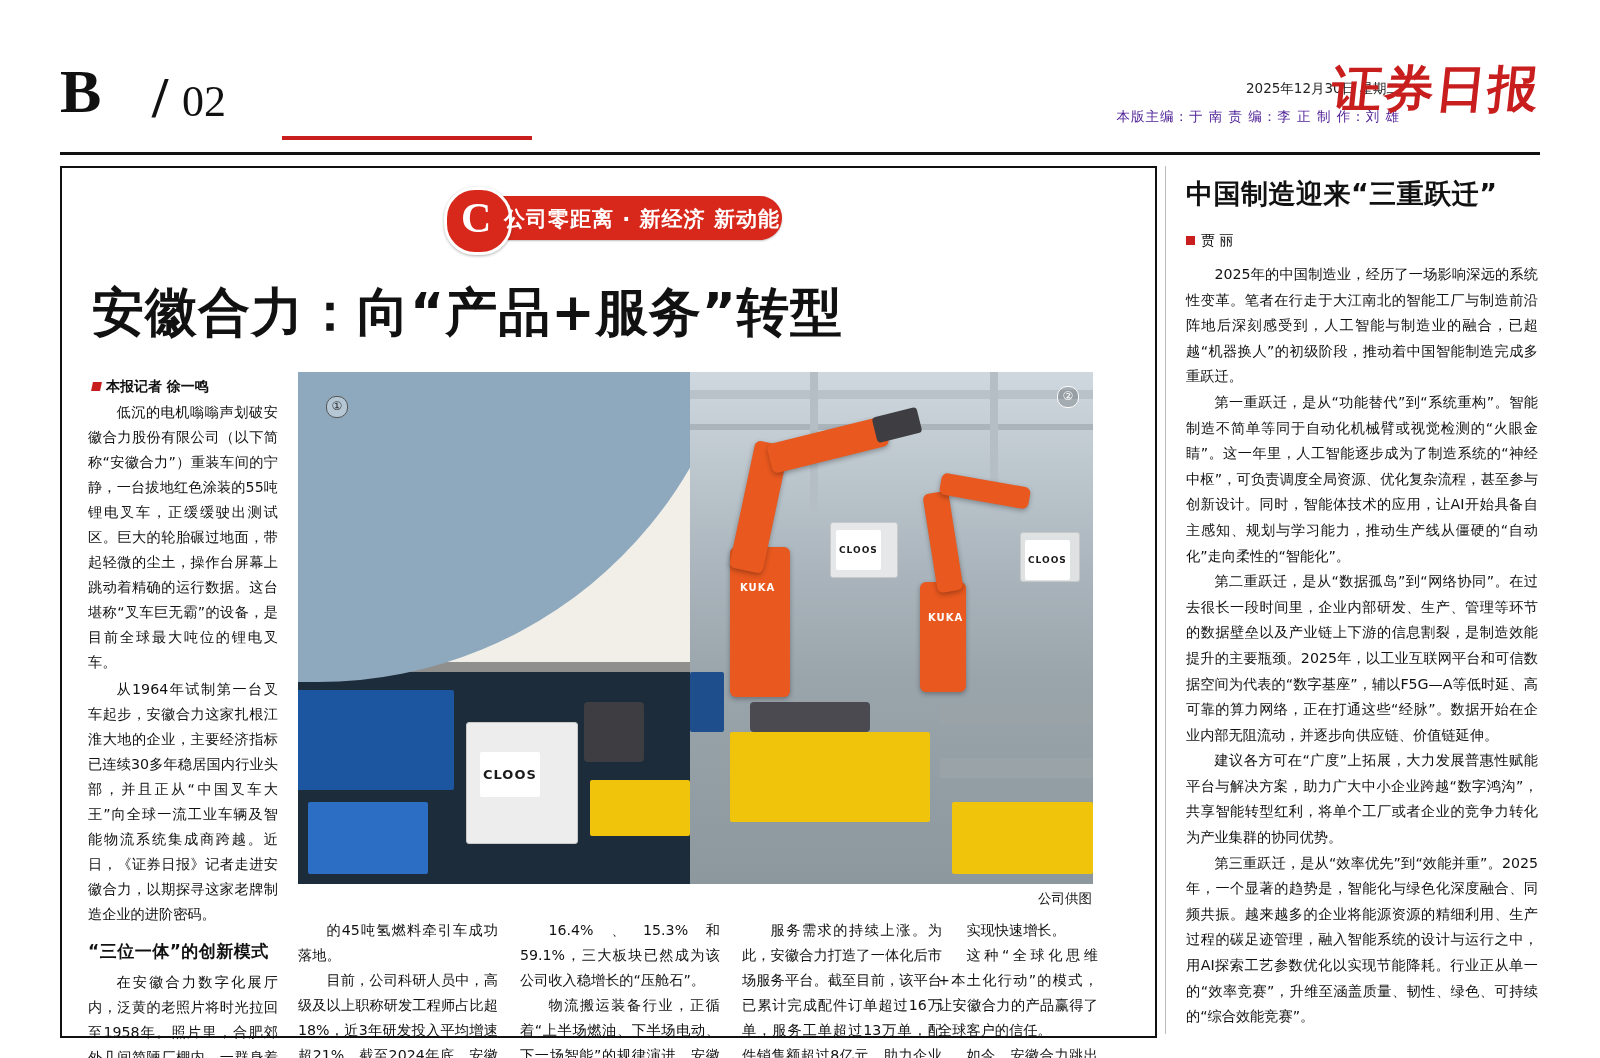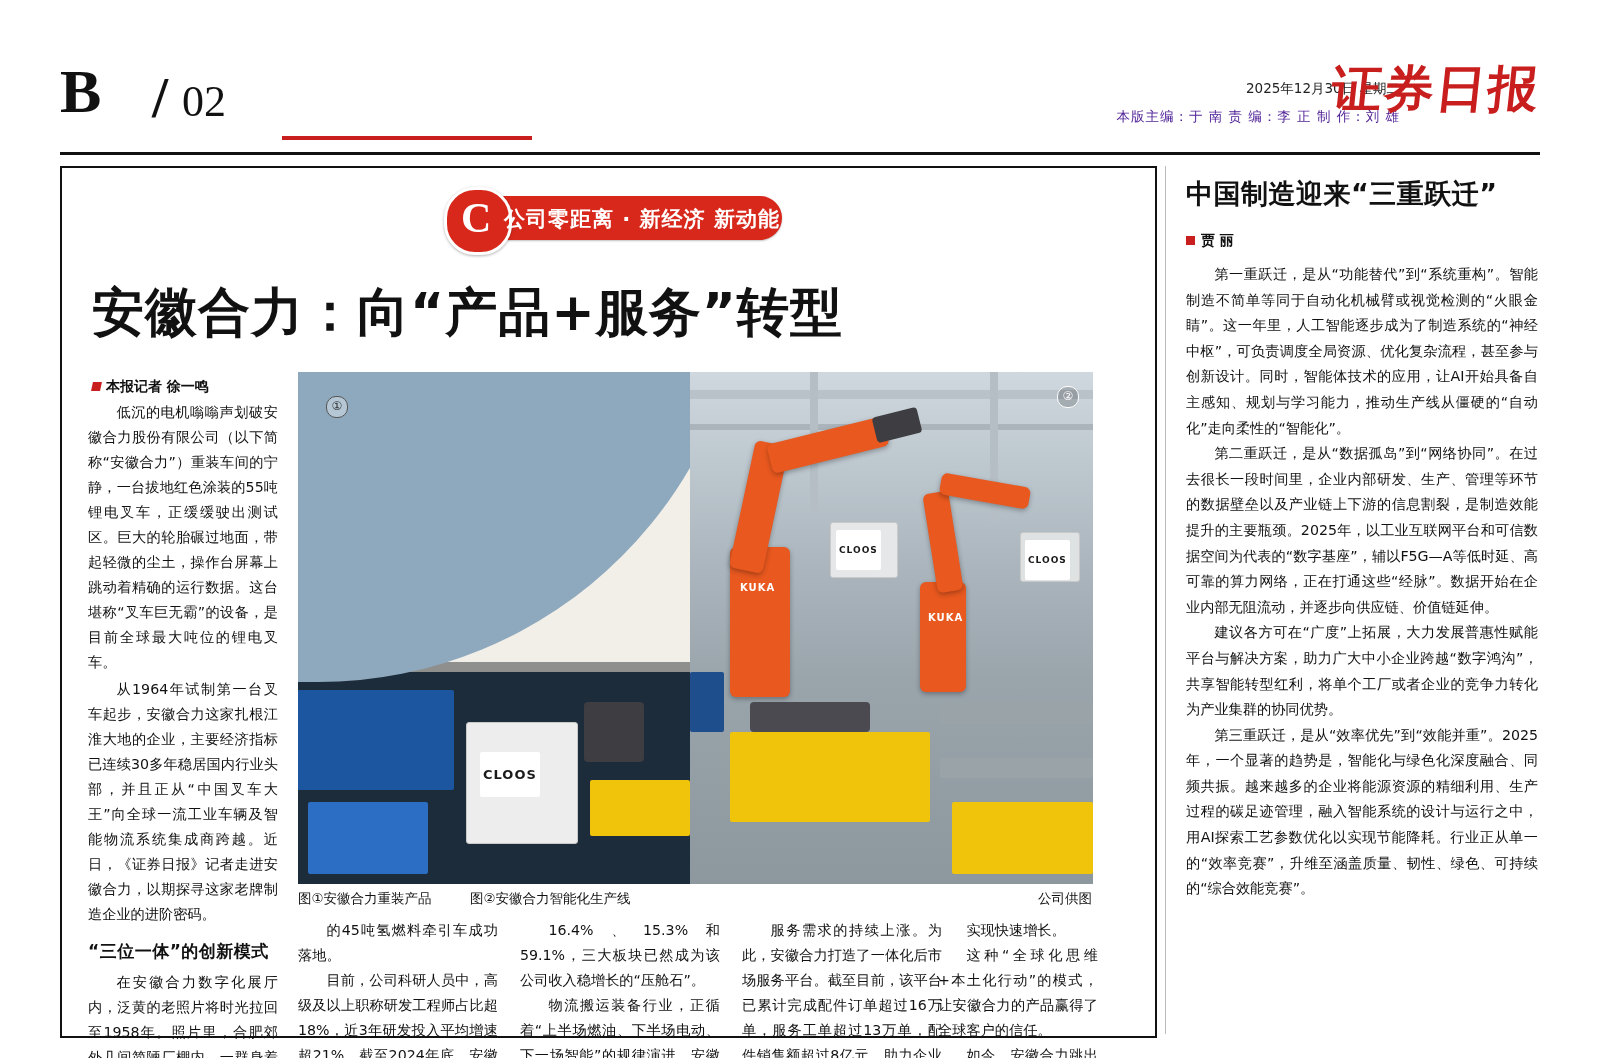--- a/index.html
+++ b/index.html
@@ -75,21 +75,21 @@
   
   .bcol{position:absolute;top:918px;width:200px;font-size:14.2px;line-height:25px;text-align:justify;font-family:"DejaVu Sans",sans-serif;color:#111;}
   .bcol p{margin:0;text-indent:2em;}
   #bcol1{left:298px;}
   #bcol2{left:520px;}
   #bcol3{left:742px;}
   #bcol4{left:938px;width:160px;}
 
   
   .r-title{position:absolute;left:1186px;top:176px;width:350px;font-size:27px;font-weight:bold;letter-spacing:.5px;font-family:"DejaVu Sans",sans-serif;}
-  .r-author{position:absolute;left:1186px;top:232px;font-size:14px;font-weight:bold;font-family:"DejaVu Sans",sans-serif;}
+  .r-author{position:absolute;left:1186px;top:232px;font-size:14px;font-weight:normal;font-family:"DejaVu Sans",sans-serif;}
   .r-author .sq{display:inline-block;width:9px;height:9px;background:#c81e1e;margin-right:6px;}
   .r-body{position:absolute;left:1186px;top:262px;width:352px;font-size:14.2px;line-height:25.6px;text-align:justify;font-family:"DejaVu Sans",sans-serif;color:#111;}
   .r-body p{margin:0;text-indent:2em;}
 </style>
 </head>
 <body>
 
 <div class="page">
 
   <div class="masthead">
@@ -184,24 +184,20 @@
       <div class="cab" style="left:168px;top:350px;width:110px;height:120px;background:#ededed;"></div>
       <div class="brand-dark" style="left:182px;top:380px;font-size:13px;">CLOOS</div>
       <div class="yellowjig" style="left:292px;top:408px;width:100px;height:56px;"></div>
       <div class="robot-dark" style="left:286px;top:330px;width:60px;height:60px;"></div>
 
       <div class="circ-mask"></div>
       <div class="num-badge" style="left:28px;top:24px;color:#333;border-color:#555;background:rgba(255,255,255,.35);">①</div>
     </div>
   </div>
 
-  <div class="photo-cap">
-    <span>图①安徽合力重装产品</span>
-    <span class="c2">图②安徽合力智能化生产线</span>
-  </div>
   <div class="photo-credit">公司供图</div>
 
   <div class="bcol" id="bcol1">
     <p>的45吨氢燃料牵引车成功落地。</p>
     <p>目前，公司科研人员中，高级及以上职称研发工程师占比超18%，近3年研发投入平均增速超21%。截至2024年底，安徽合力累计拥有有效专利超4200件，其</p>
   </div>
   <div class="bcol" id="bcol2">
     <p>16.4%、15.3%和59.1%，三大板块已然成为该公司收入稳增长的“压舱石”。</p>
     <p>物流搬运装备行业，正循着“上半场燃油、下半场电动、下一场智能”的规律演进。安徽合力</p>
   </div>
@@ -210,20 +206,21 @@
   </div>
   <div class="bcol" id="bcol4">
     <p>实现快速增长。</p>
     <p>这种“全球化思维+本土化行动”的模式，让安徽合力的产品赢得了全球客户的信任。</p>
     <p>如今，安徽合力跳出单一海外销售的局限，搭建起覆盖全球</p>
   </div>
 
   <div class="r-title">中国制造迎来“三重跃迁”</div>
   <div class="r-author"><span class="sq"></span><span>贾 丽</span></div>
   <div class="r-body">
+    <p>2025年的中国制造业，经历了一场影响深远的系统性变革。笔者在行走于大江南北的智能工厂与制造前沿阵地后深刻感受到，人工智能与制造业的融合，已超越“机器换人”的初级阶段，推动着中国智能制造完成多重跃迁。</p>
     <p>第一重跃迁，是从“功能替代”到“系统重构”。智能制造不简单等同于自动化机械臂或视觉检测的“火眼金睛”。这一年里，人工智能逐步成为了制造系统的“神经中枢”，可负责调度全局资源、优化复杂流程，甚至参与创新设计。同时，智能体技术的应用，让AI开始具备自主感知、规划与学习能力，推动生产线从僵硬的“自动化”走向柔性的“智能化”。</p>
     <p>第二重跃迁，是从“数据孤岛”到“网络协同”。在过去很长一段时间里，企业内部研发、生产、管理等环节的数据壁垒以及产业链上下游的信息割裂，是制造效能提升的主要瓶颈。2025年，以工业互联网平台和可信数据空间为代表的“数字基座”，辅以F5G—A等低时延、高可靠的算力网络，正在打通这些“经脉”。数据开始在企业内部无阻流动，并逐步向供应链、价值链延伸。</p>
     <p>建议各方可在“广度”上拓展，大力发展普惠性赋能平台与解决方案，助力广大中小企业跨越“数字鸿沟”，共享智能转型红利，将单个工厂或者企业的竞争力转化为产业集群的协同优势。</p>
     <p>第三重跃迁，是从“效率优先”到“效能并重”。2025年，一个显著的趋势是，智能化与绿色化深度融合、同频共振。越来越多的企业将能源资源的精细利用、生产过程的碳足迹管理，融入智能系统的设计与运行之中，用AI探索工艺参数优化以实现节能降耗。行业正从单一的“效率竞赛”，升维至涵盖质量、韧性、绿色、可持续的“综合效能竞赛”。</p>
 
   </div>
 
 </div>
 
 </body></html>

